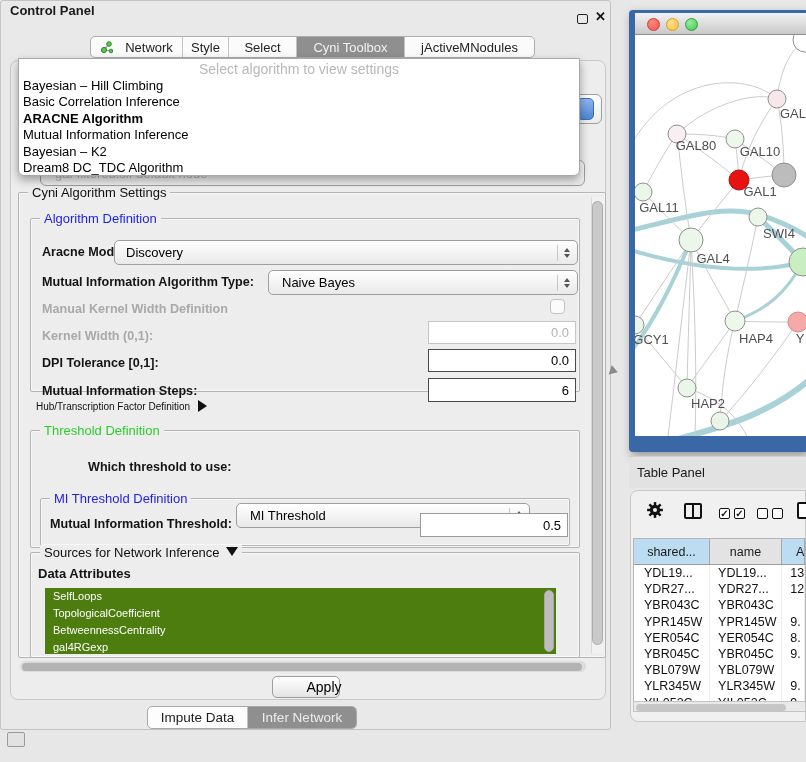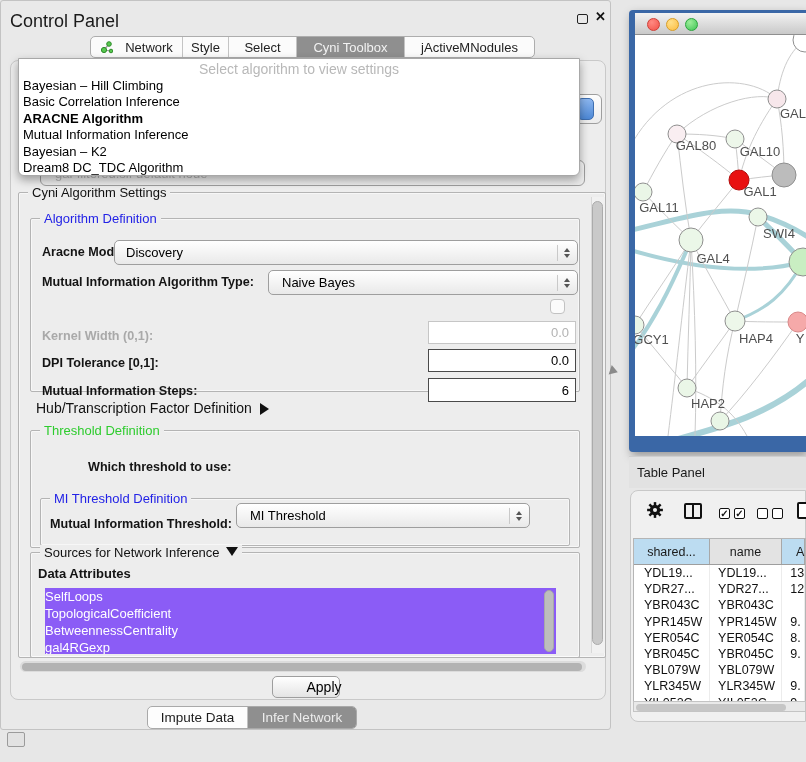--- a/index.html
+++ b/index.html
@@ -3,21 +3,21 @@
 <meta charset="utf-8">
 <style>
   * { margin:0; padding:0; box-sizing:border-box; }
   html,body { width:806px; height:762px; }
   body { font-family:"Liberation Sans", sans-serif; }
   .screen { position:relative; width:806px; height:762px; background:#e7e7e7; overflow:hidden; font-size:13px; color:#111; }
   .abs { position:absolute; }
 
   
   .cp { left:0; top:6; width:611px; height:730px; background:#e9e9e9; border:1px solid #c3c3c3; border-radius:3px; }
-  .cp-title { left:10px; top:11px; font-weight:normal; font-size:18px; color:#1a1a1a; }
+  .cp-title { left:10px; top:3px; font-weight:bold; font-size:13px; color:#1a1a1a; }
   .float-ic { left:577px; top:14px; width:11px; height:10px; border:1.5px solid #222; border-radius:2px; }
   .close-ic { left:595px; top:9px; font-size:13px; font-weight:bold; color:#111; }
 
   .tabstrip { left:90px; top:36px; height:22px; display:flex; background:#fbfbfb; border:1px solid #adadad; border-radius:5px; overflow:hidden; }
   .tab { display:flex; align-items:center; justify-content:center; gap:4px; font-size:13px; color:#222; border-right:1px solid #c4c4c4; padding:0 2px; }
   .tab:last-child { border-right:none; }
   .tab.active { background:#8f8f8f; color:#f2f2f2; }
 
   .content-panel { left:10px; top:60px; width:596px; height:640px; background:#ededed; border:1px solid #c9c9c9; border-radius:8px; }
 
@@ -50,21 +50,21 @@
   .field { position:absolute; background:#fff; border:1px solid #999; display:flex; align-items:center; justify-content:flex-end; padding-right:6px; font-size:13px; color:#000; }
   .field.strong { border-color:#4a4a4a; }
   .field.dis { color:#b3b3b3; border-color:#c6c6c6; }
 
   .checkbox { position:absolute; width:15px; height:15px; border:1px solid #c2c2c2; border-radius:4px; background:#fbfbfb; }
 
   .arrow-right { display:inline-block; width:0; height:0; border-top:6px solid transparent; border-bottom:6px solid transparent; border-left:9px solid #111; margin-left:8px; vertical-align:-2px; }
   .arrow-down { display:inline-block; width:0; height:0; border-left:6px solid transparent; border-right:6px solid transparent; border-top:9px solid #111; margin-left:6px; vertical-align:1px; }
 
   .attr-list { position:absolute; background:#fff; overflow:hidden; }
-  .attr-item { height:17px; line-height:17px; background:#8b5cf6; color:#fff; font-size:13px; }
+  .attr-item { height:17px; line-height:17px; background:#4d7c0f; color:#fff; font-size:11px; padding-left:8px; }
   .list-thumb { position:absolute; width:10px; border-radius:5px; background:#bdbdbd; border:1px solid #a8a8a8; }
 
   .vscroll-track { position:absolute; background:#f1f1f1; border-left:1px solid #d8d8d8; }
   .vscroll-thumb { position:absolute; border-radius:6px; background:#c9c9c9; border:1px solid #ababab; }
   .hscroll-track { position:absolute; background:#dcdcdc; border-radius:6px; }
   .hscroll-thumb { position:absolute; background:#b3b3b3; border-radius:5px; }
 
   .btn { position:absolute; border:1px solid #9e9e9e; border-radius:5px; background:linear-gradient(#ffffff,#e4e4e4); display:flex; align-items:center; justify-content:center; font-size:14px; color:#000;padding-left:36px; }
 
   .bstrip { left:147px; top:706px; height:23px; display:flex; background:#fdfdfd; border:1px solid #a9a9a9; border-radius:5px; overflow:hidden; }
@@ -178,53 +178,57 @@
       </span>
   </div>
   <span class="lbl" style="left:42px; top:275px;">Mutual Information Algorithm Type:</span>
   <div class="combo" style="left:268px; top:270px; width:310px; height:25px;">
     <span>Naive Bayes</span>
     <span class="spin">
         <i class="up"></i>
         <i class="dn"></i>
       </span>
   </div>
+  <span class="lbl dis" style="left:42px; top:302px;">Manual Kernel Width Definition</span>
   <div class="checkbox" style="left:550px; top:299px;"></div>
   <span class="lbl dis" style="left:42px; top:329px;">Kernel Width (0,1):</span>
   <div class="field dis" style="left:428px; top:321px; width:148px; height:23px;">
     <span>0.0</span>
   </div>
   <span class="lbl" style="left:42px; top:356px;">DPI Tolerance [0,1]:</span>
   <div class="field strong" style="left:428px; top:349px; width:148px; height:23px;">
     <span>0.0</span>
   </div>
   <span class="lbl" style="left:42px; top:384px;">Mutual Information Steps:</span>
   <div class="field strong" style="left:428px; top:378px; width:148px; height:24px;">
     <span>6</span>
   </div>
 
-  <div class="abs" style="left:36px; top:400px; font-size:14px; color:#111;">
+  <div class="abs" style="left:36px; top:400px; font-size:10px; color:#111;">
     <span>Hub/Transcription Factor Definition</span><span class="arrow-right"></span>
   </div>
 
   <div class="fs" style="left:30px; top:430px; width:550px; height:118px;">
     <span class="fs-title t-green">Threshold Definition</span>
   </div>
   <span class="lbl" style="left:88px; top:460px;">Which threshold to use:</span>
   <div class="combo" style="left:236px; top:455px; width:294px; height:25px;margin-top:48px;">
     <span>MI Threshold</span>
     <span class="spin">
         <i class="up"></i>
         <i class="dn"></i>
       </span>
   </div>
   <div class="fs" style="left:40px; top:498px; width:530px; height:48px;">
     <span class="fs-title t-blue">MI Threshold Definition</span>
   </div>
   <span class="lbl" style="left:50px; top:517px;">Mutual Information Threshold:</span>
+  <div class="field" style="left:420px; top:513px; width:148px; height:24px;">
+    <span>0.5</span>
+  </div>
 
   <div class="fs" style="left:30px; top:552px; width:550px; height:106px;">
     <span class="fs-title"><span>Sources for Network Inference</span><span class="arrow-down"></span></span>
   </div>
   <span class="lbl" style="left:38px; top:566px; font-size:13px;">Data Attributes</span>
   <div class="attr-list" style="left:45px; top:588px; width:511px; height:66px;">
     <div class="attr-item">SelfLoops</div>
     <div class="attr-item">TopologicalCoefficient</div>
     <div class="attr-item">BetweennessCentrality</div>
     <div class="attr-item">gal4RGexp</div>

